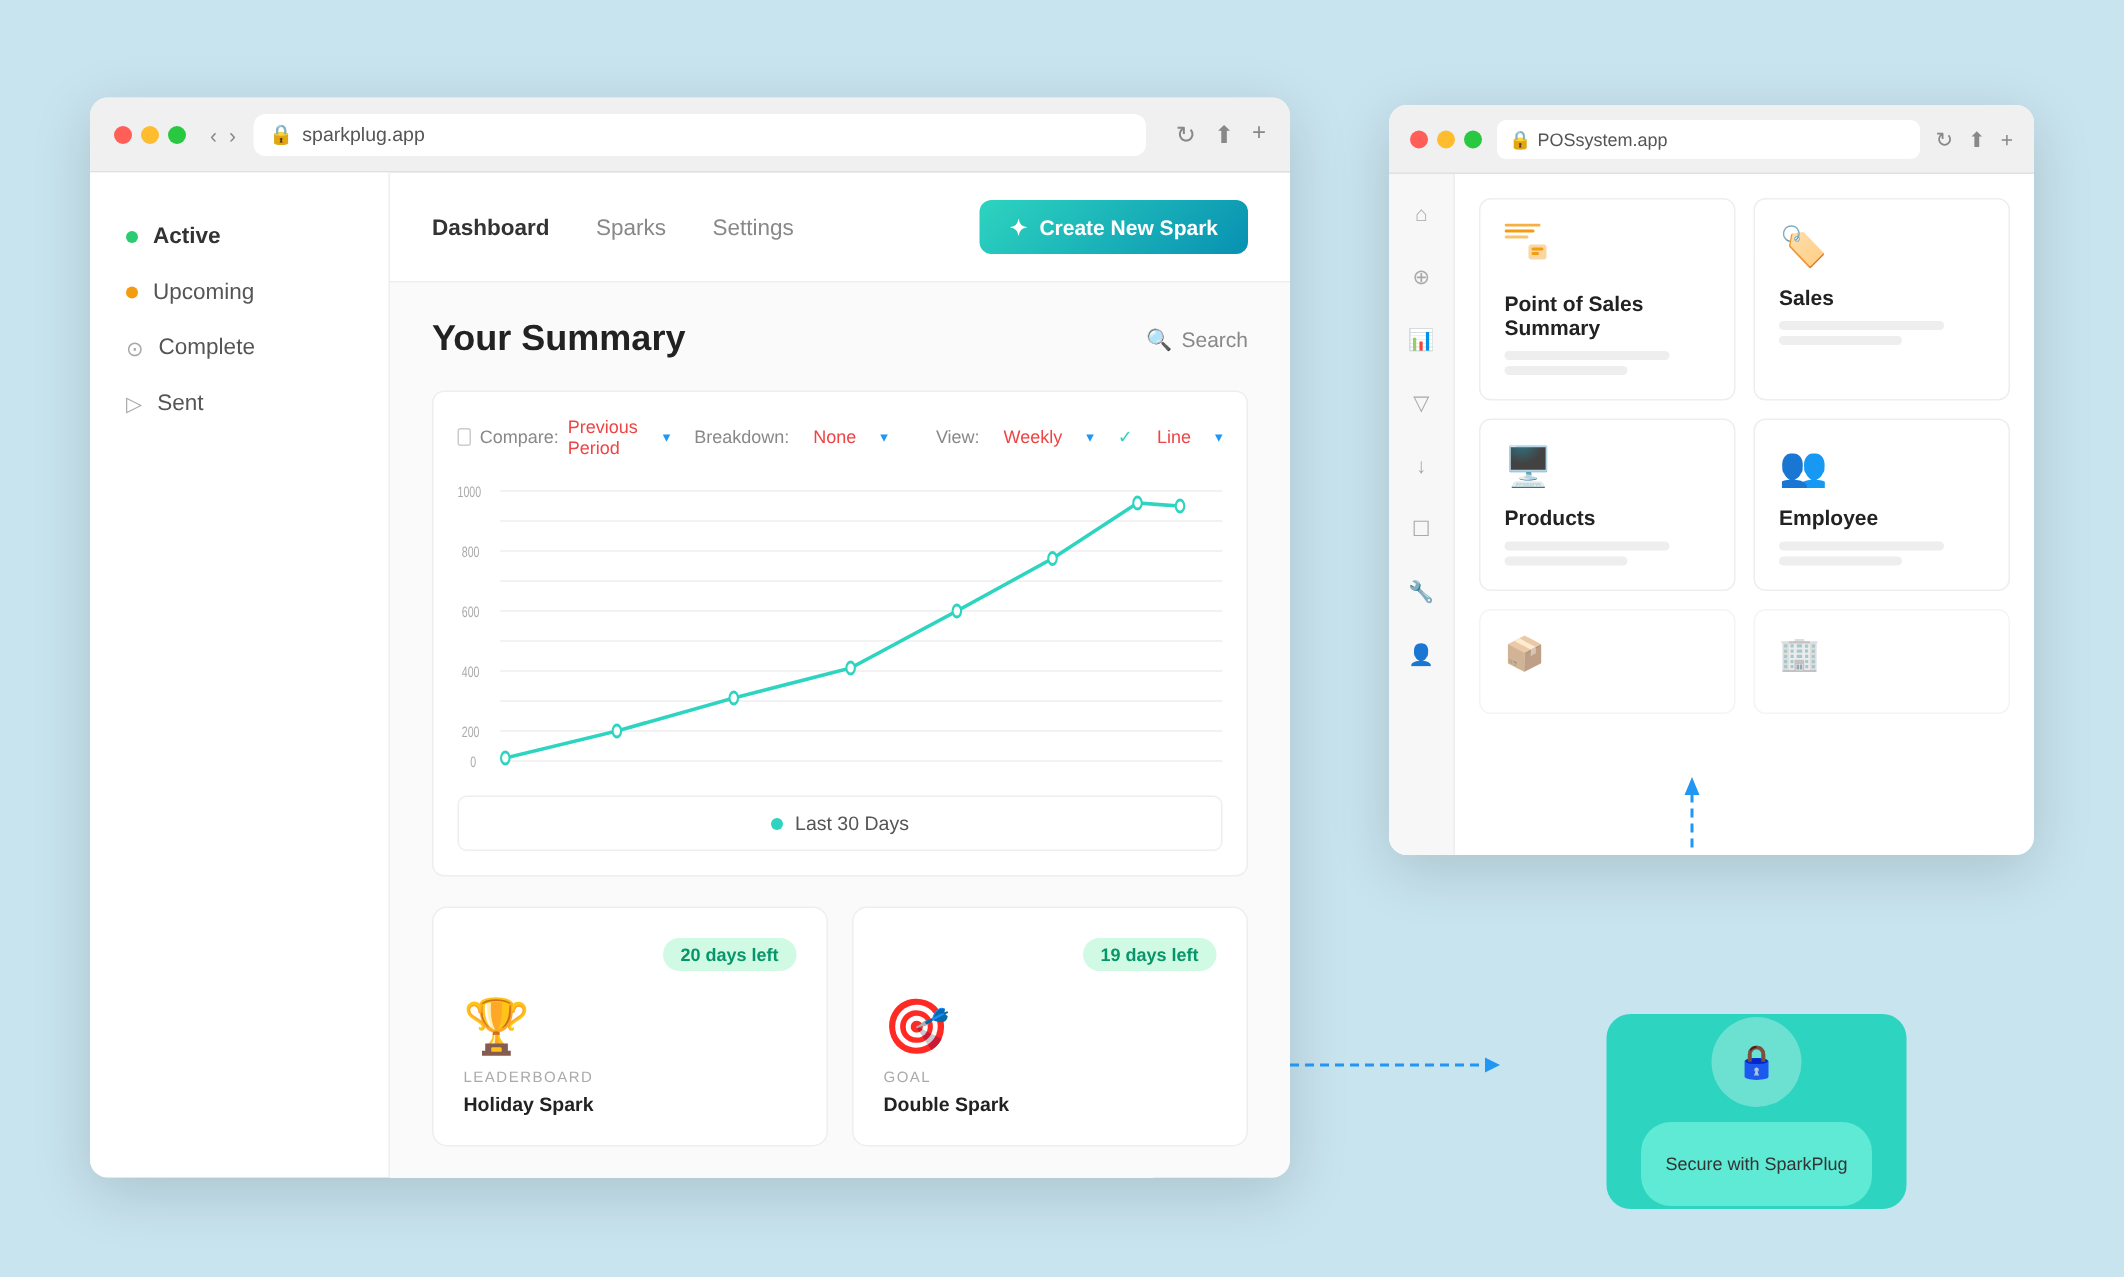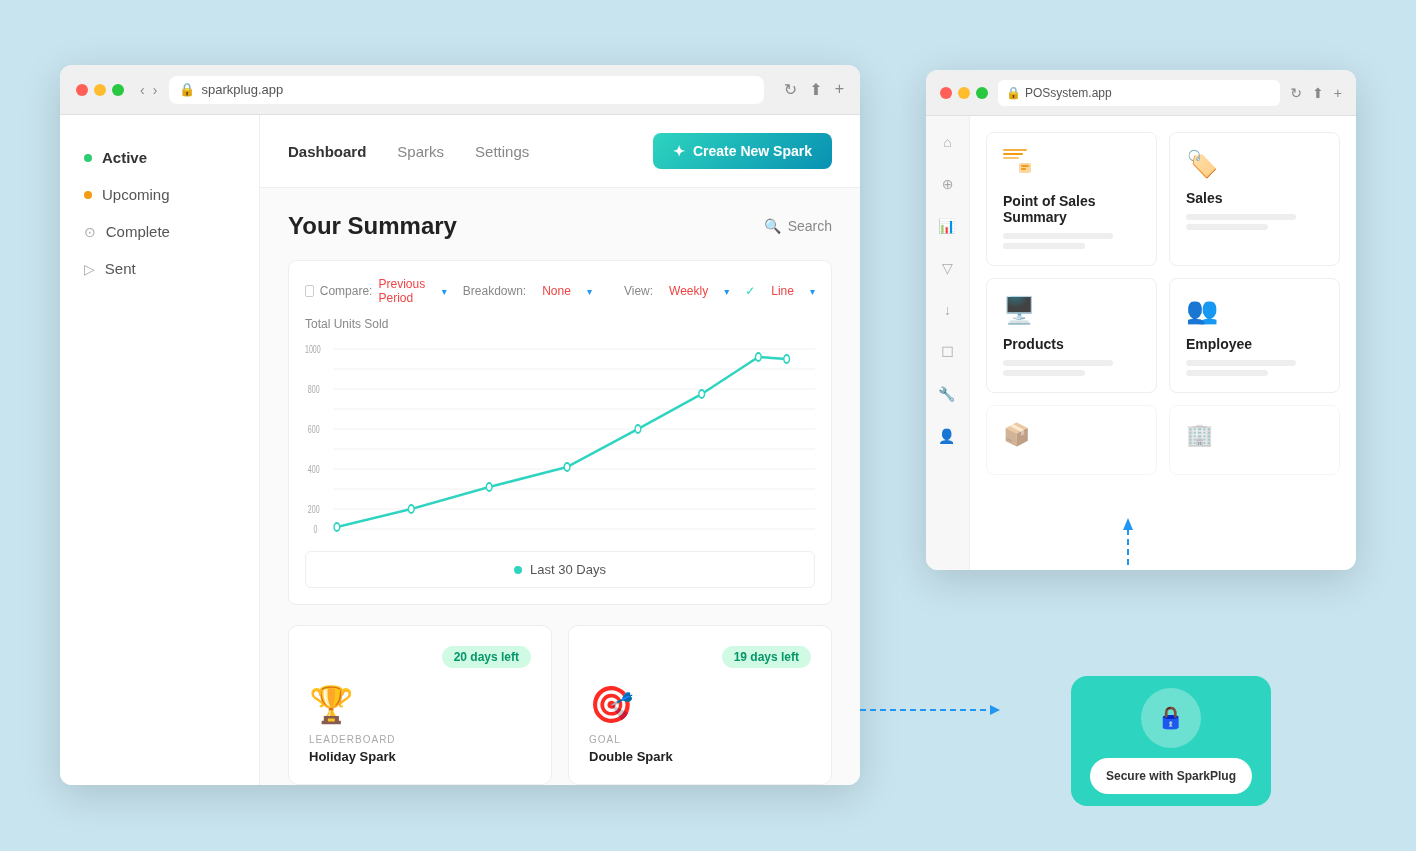--- a/index.html
+++ b/index.html
@@ -373,25 +373,25 @@
       width: 60px; height: 60px;
       background: rgba(255,255,255,0.3);
       border-radius: 50%;
       display: flex;
       align-items: center;
       justify-content: center;
       font-size: 24px;
     }
 
     .secure-label-btn {
-      background: #ffffff;
+      background: #5eead4;
       border-radius: 20px;
-      padding: 11px 16px;
+      padding: 21px 16px;
       font-size: 12px;
-      font-weight: 700;
+      font-weight: 400;
       color: #333;
     }
 
     
     .connectors {
       position: absolute;
       top: 0; left: 0;
       width: 1416px;
       height: 851px;
       pointer-events: none;
@@ -480,21 +480,20 @@
             <span style="color:#2196f3;font-size:10px;">▾</span>
             <div style="flex:1"></div>
             <span class="chart-label">View:</span>
             <span class="chart-ctrl-link">Weekly</span>
             <span style="color:#2196f3;font-size:10px;">▾</span>
             <span style="color:#2dd4bf;font-size:12px;">✓</span>
             <span class="chart-ctrl-link">Line</span>
             <span style="color:#2196f3;font-size:10px;">▾</span>
           </div>
 
-          <div class="chart-title">Total Units Sold</div>
 
           
           <svg class="chart" viewBox="0 0 720 200" preserveAspectRatio="none">
 
             <line x1="40" y1="10" x2="720" y2="10" stroke="#eee" stroke-width="1"></line>
             <line x1="40" y1="30" x2="720" y2="30" stroke="#eee" stroke-width="1"></line>
             <line x1="40" y1="50" x2="720" y2="50" stroke="#eee" stroke-width="1"></line>
             <line x1="40" y1="70" x2="720" y2="70" stroke="#eee" stroke-width="1"></line>
             <line x1="40" y1="90" x2="720" y2="90" stroke="#eee" stroke-width="1"></line>
             <line x1="40" y1="110" x2="720" y2="110" stroke="#eee" stroke-width="1"></line>

